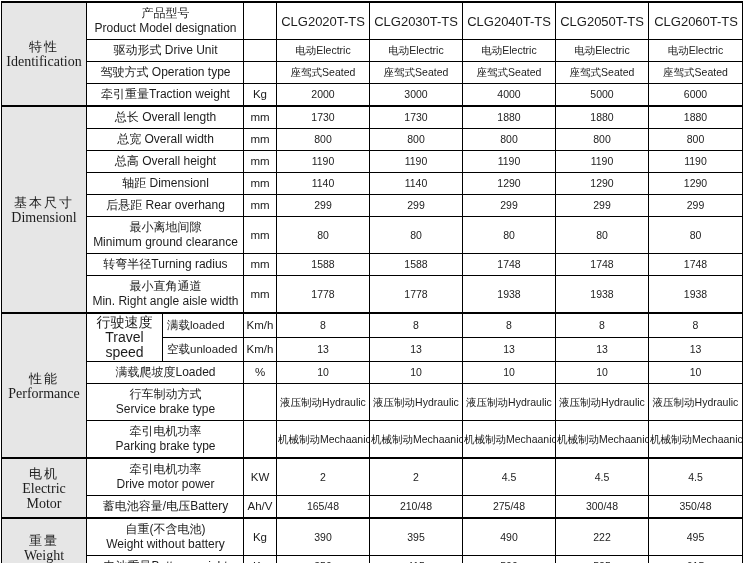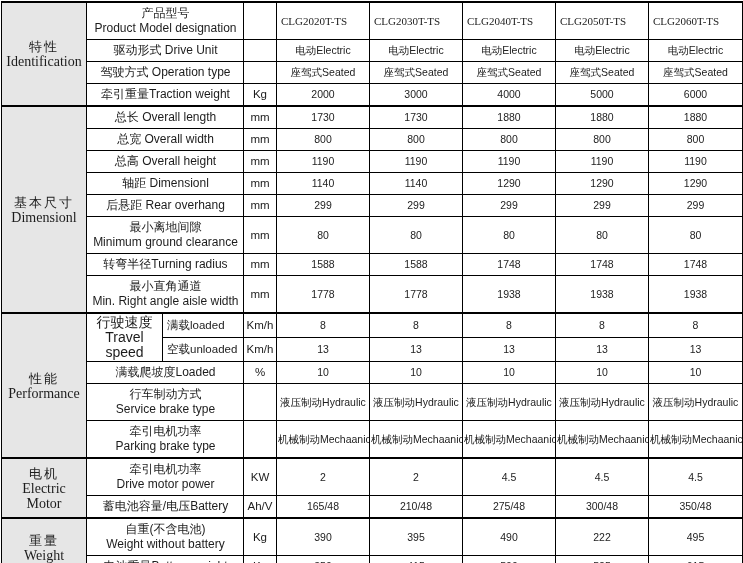--- a/index.html
+++ b/index.html
@@ -12,21 +12,21 @@
   td.cat { background:#e6e6e6; text-align:center; padding:2px;font-family:Liberation Serif, serif; }
   td.cat .zh { font-size:13px; letter-spacing:2px; }
   td.cat .en { font-size:14px; letter-spacing:0; }
   td.param { text-align:center; padding-left:5px; }
   td.pgroup { text-align:center; padding:1px 2px; font-size:14px; }
   td.psub { text-align:left; padding:1px 4px; font-size:11.5px;margin-left:13px; }
   td.unit { text-align:center; padding:2px 1px; font-size:11.5px; white-space:nowrap;margin-top:29px; }
   td.unit.sub { padding:1px; }
   td.val { text-align:center; font-size:10.5px; white-space:nowrap; padding:3px 1px; color:#222; }
   td.val.sub { padding:1px; }
-  td.model { text-align:left; font-size:11px; white-space:nowrap;font-family:Liberation Serif, serif; }
+  td.model { text-align:right; font-size:13px; white-space:nowrap; }
 </style>
 </head>
 <body>
 
 <div class="page">
   <table class="spec">
     <colgroup>
       <col style="width:85px">
       <col style="width:76px">
       <col style="width:81px">

